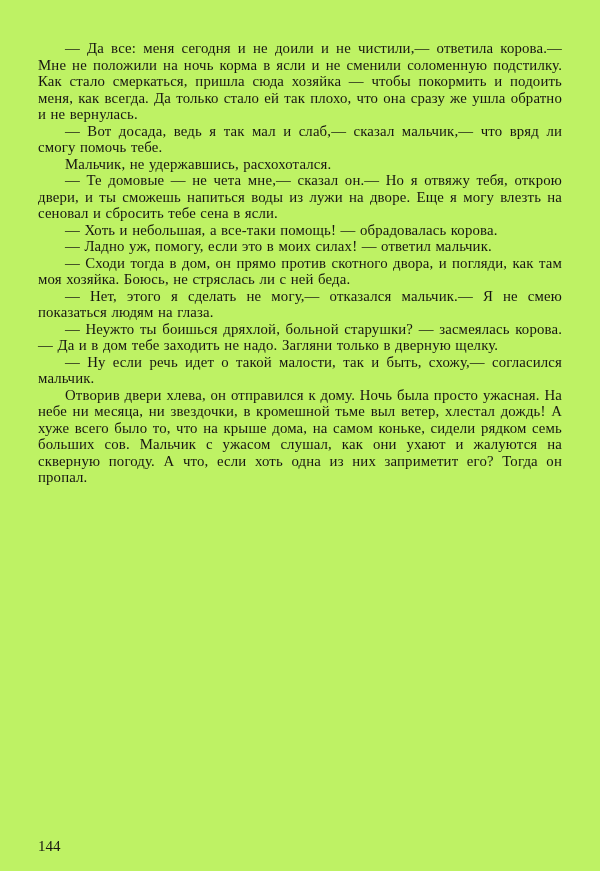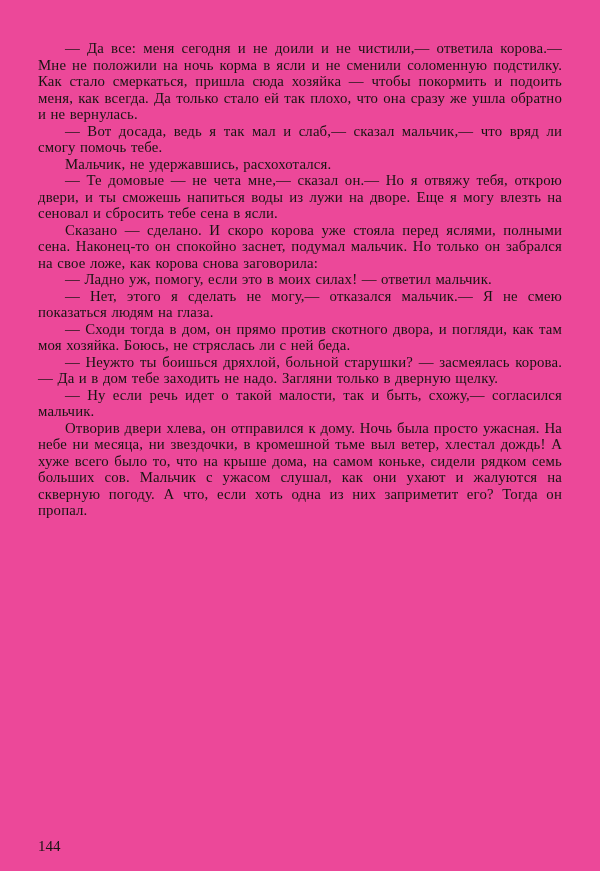--- a/index.html
+++ b/index.html
@@ -13,21 +13,21 @@
     font-family: "Liberation Serif", "DejaVu Serif", serif;
     color: #171512;
     overflow: hidden;
   }
   .page {
     box-sizing: border-box;
     width: 600px;
     height: 871px;
     padding: 40px 38px 0 38px;
     position: relative;
-    background: #ec4899;
+    background: #bef264;
   }
   .text-block p {
     margin: 0;
     text-indent: 27px;
     text-align: justify;
     font-size: 14.8px;
     line-height: 16.5px;
     letter-spacing: 0.15px;
     word-spacing: 0.6px;
     hyphens: auto;
@@ -43,22 +43,22 @@
 </style>
 </head>
 <body>
 
 <div class="page">
   <div class="text-block">
     <p>— Да все: меня сегодня и не доили и не чистили,— ответила корова.— Мне не положили на ночь корма в ясли и не сменили соломенную подстилку. Как стало смеркаться, пришла сюда хозяйка — чтобы покормить и подоить меня, как всегда. Да только стало ей так плохо, что она сразу же ушла обратно и не вернулась.</p>
     <p>— Вот досада, ведь я так мал и слаб,— сказал мальчик,— что вряд ли смогу помочь тебе.</p>
     <p>Мальчик, не удержавшись, расхохотался.</p>
     <p>— Те домовые — не чета мне,— сказал он.— Но я отвяжу тебя, открою двери, и ты сможешь напиться воды из лужи на дворе. Еще я могу влезть на сеновал и сбросить тебе сена в ясли.</p>
-    <p>Сказано — сделано. И скоро корова уже стояла перед яслями, полными сена. Наконец-то он спокойно заснет, подумал мальчик. Но только он забрался на свое ложе, как корова снова заговорила:</p>
+    <p>— Хоть и небольшая, а все-таки помощь! — обрадовалась корова.</p>
     <p>— Ладно уж, помогу, если это в моих силах! — ответил мальчик.</p>
+    <p>— Сходи тогда в дом, он прямо против скотного двора, и погляди, как там моя хозяйка. Боюсь, не стряслась ли с ней беда.</p>
     <p>— Нет, этого я сделать не могу,— отказался мальчик.— Я не смею показаться людям на глаза.</p>
-    <p>— Сходи тогда в дом, он прямо против скотного двора, и погляди, как там моя хозяйка. Боюсь, не стряслась ли с ней беда.</p>
     <p>— Неужто ты боишься дряхлой, больной старушки? — засмеялась корова.— Да и в дом тебе заходить не надо. Загляни только в дверную щелку.</p>
     <p>— Ну если речь идет о такой малости, так и быть, схожу,— согласился мальчик.</p>
     <p>Отворив двери хлева, он отправился к дому. Ночь была просто ужасная. На небе ни месяца, ни звездочки, в кромешной тьме выл ветер, хлестал дождь! А хуже всего было то, что на крыше дома, на самом коньке, сидели рядком семь больших сов. Мальчик с ужасом слушал, как они ухают и жалуются на скверную погоду. А что, если хоть одна из них заприметит его? Тогда он пропал.</p>
   </div>
   <div class="page-number">144</div>
 </div>
 
 </body></html>

